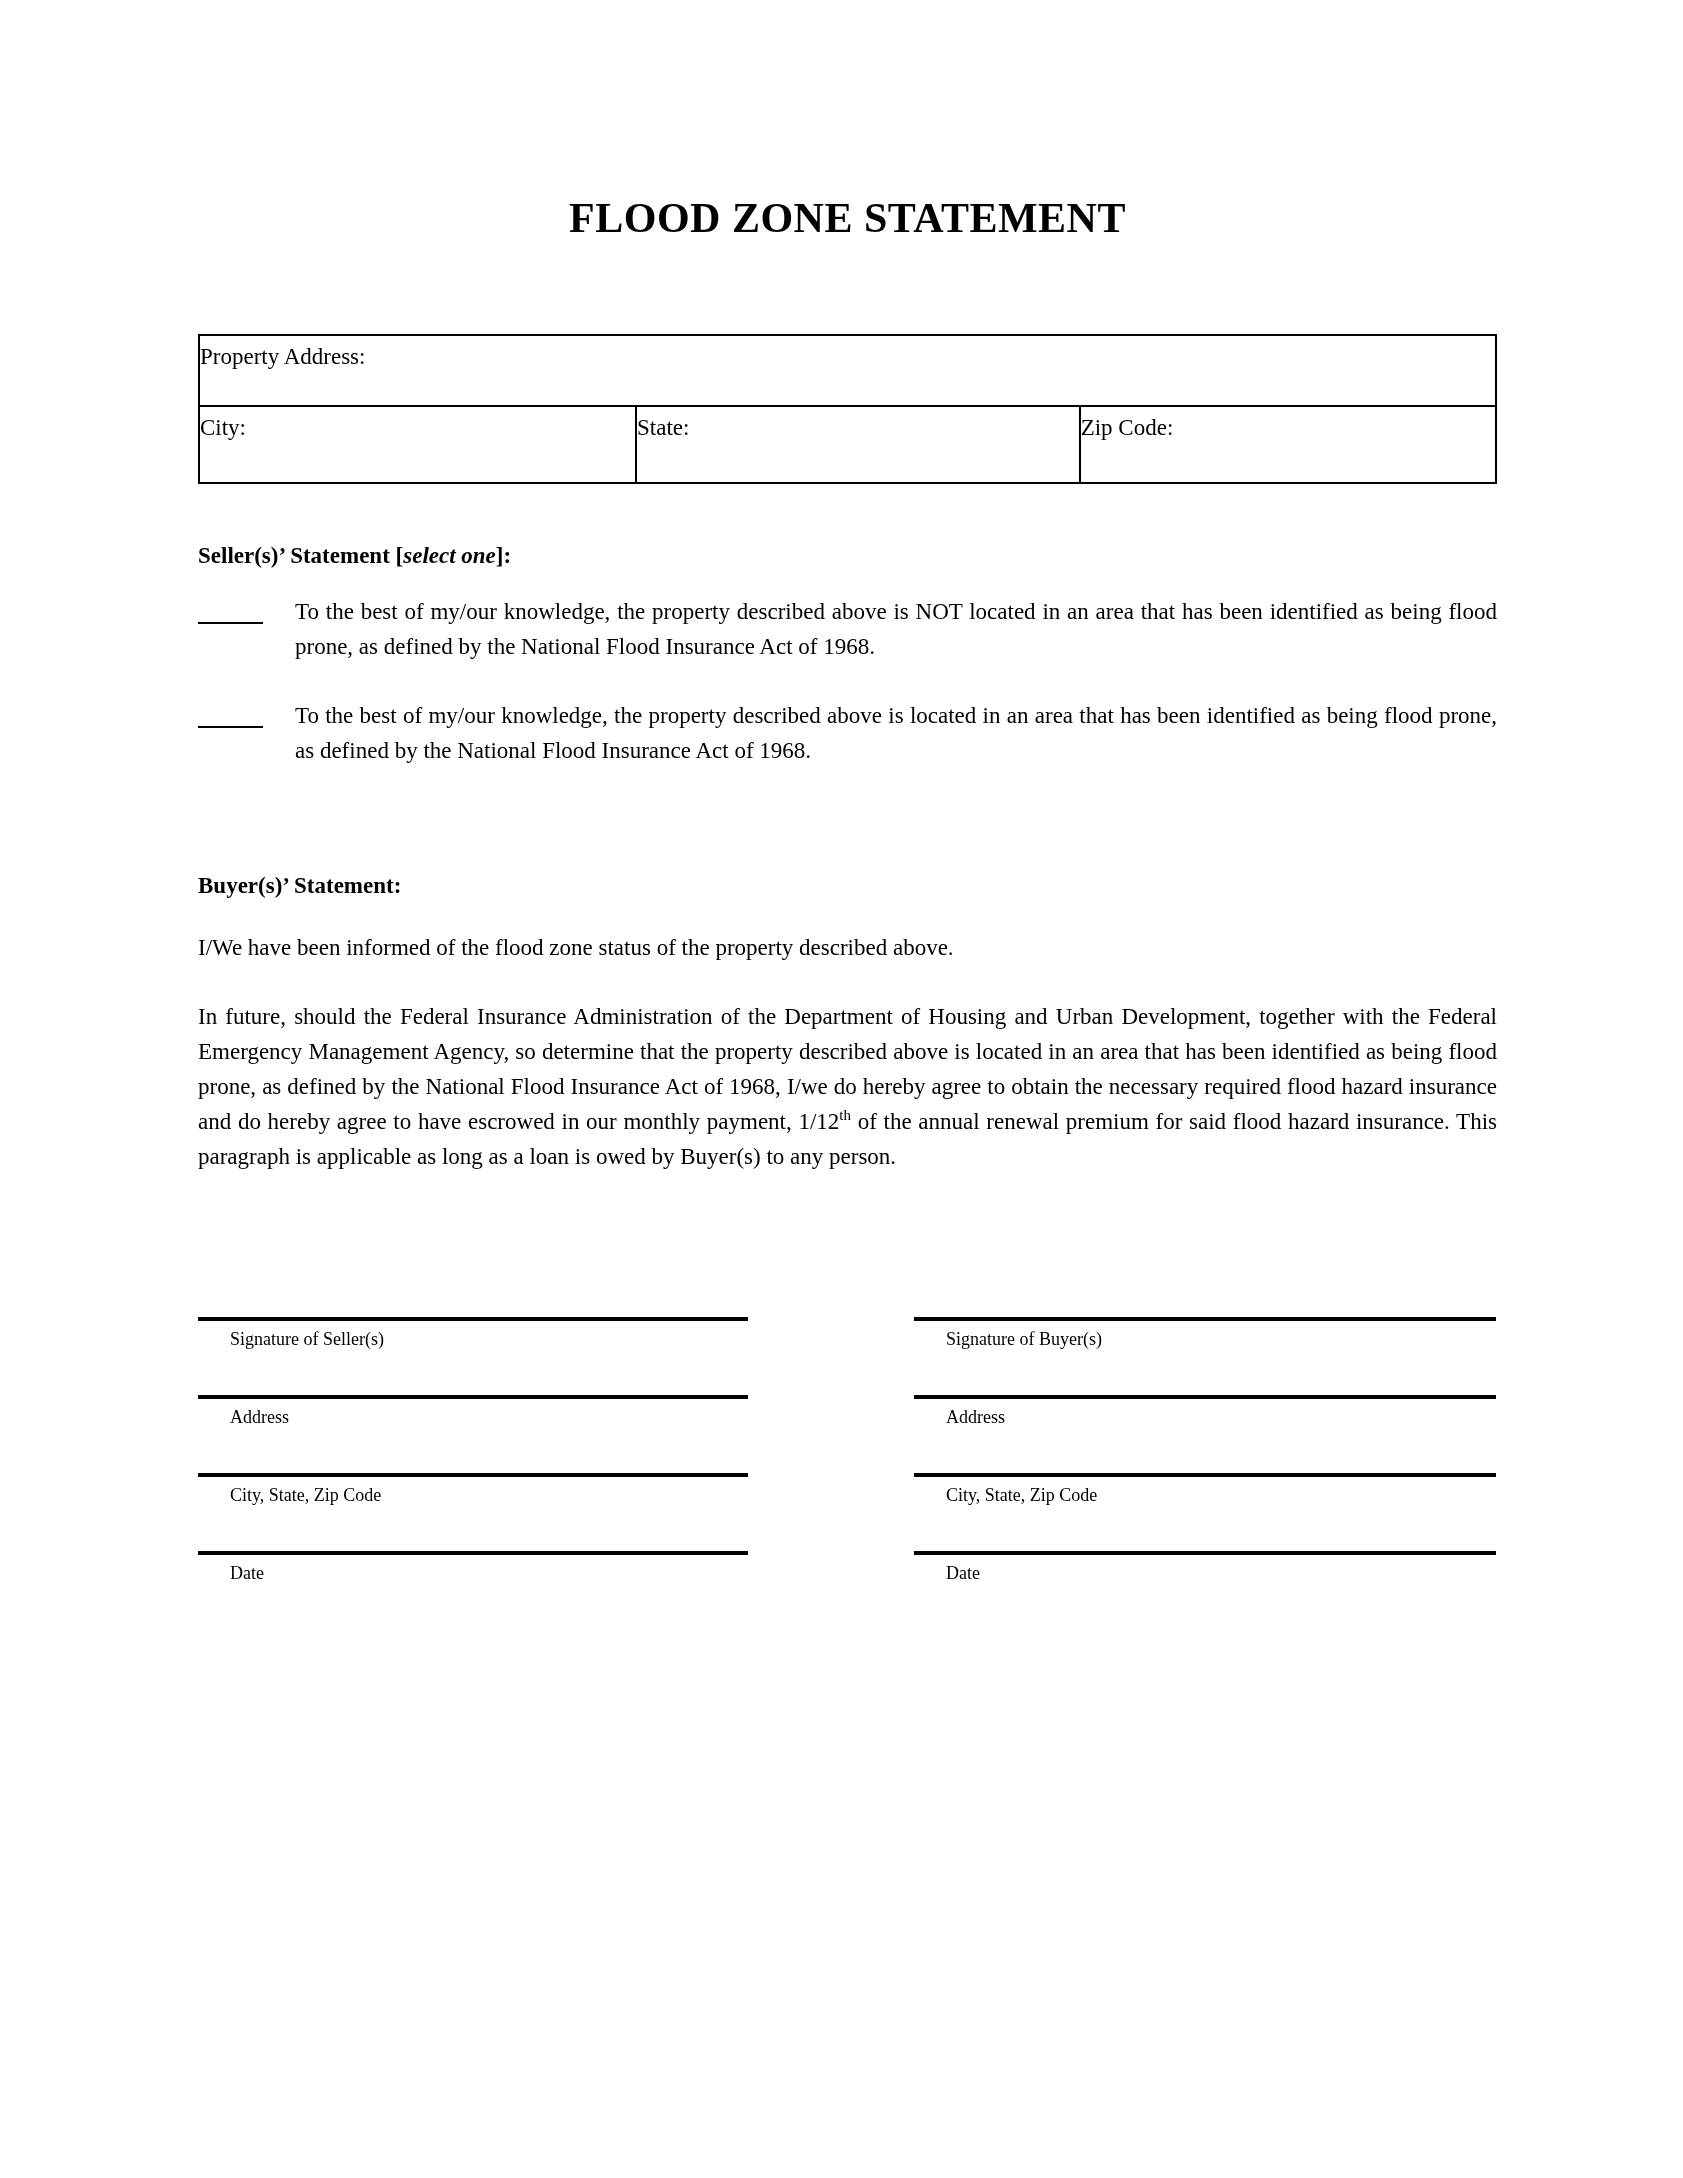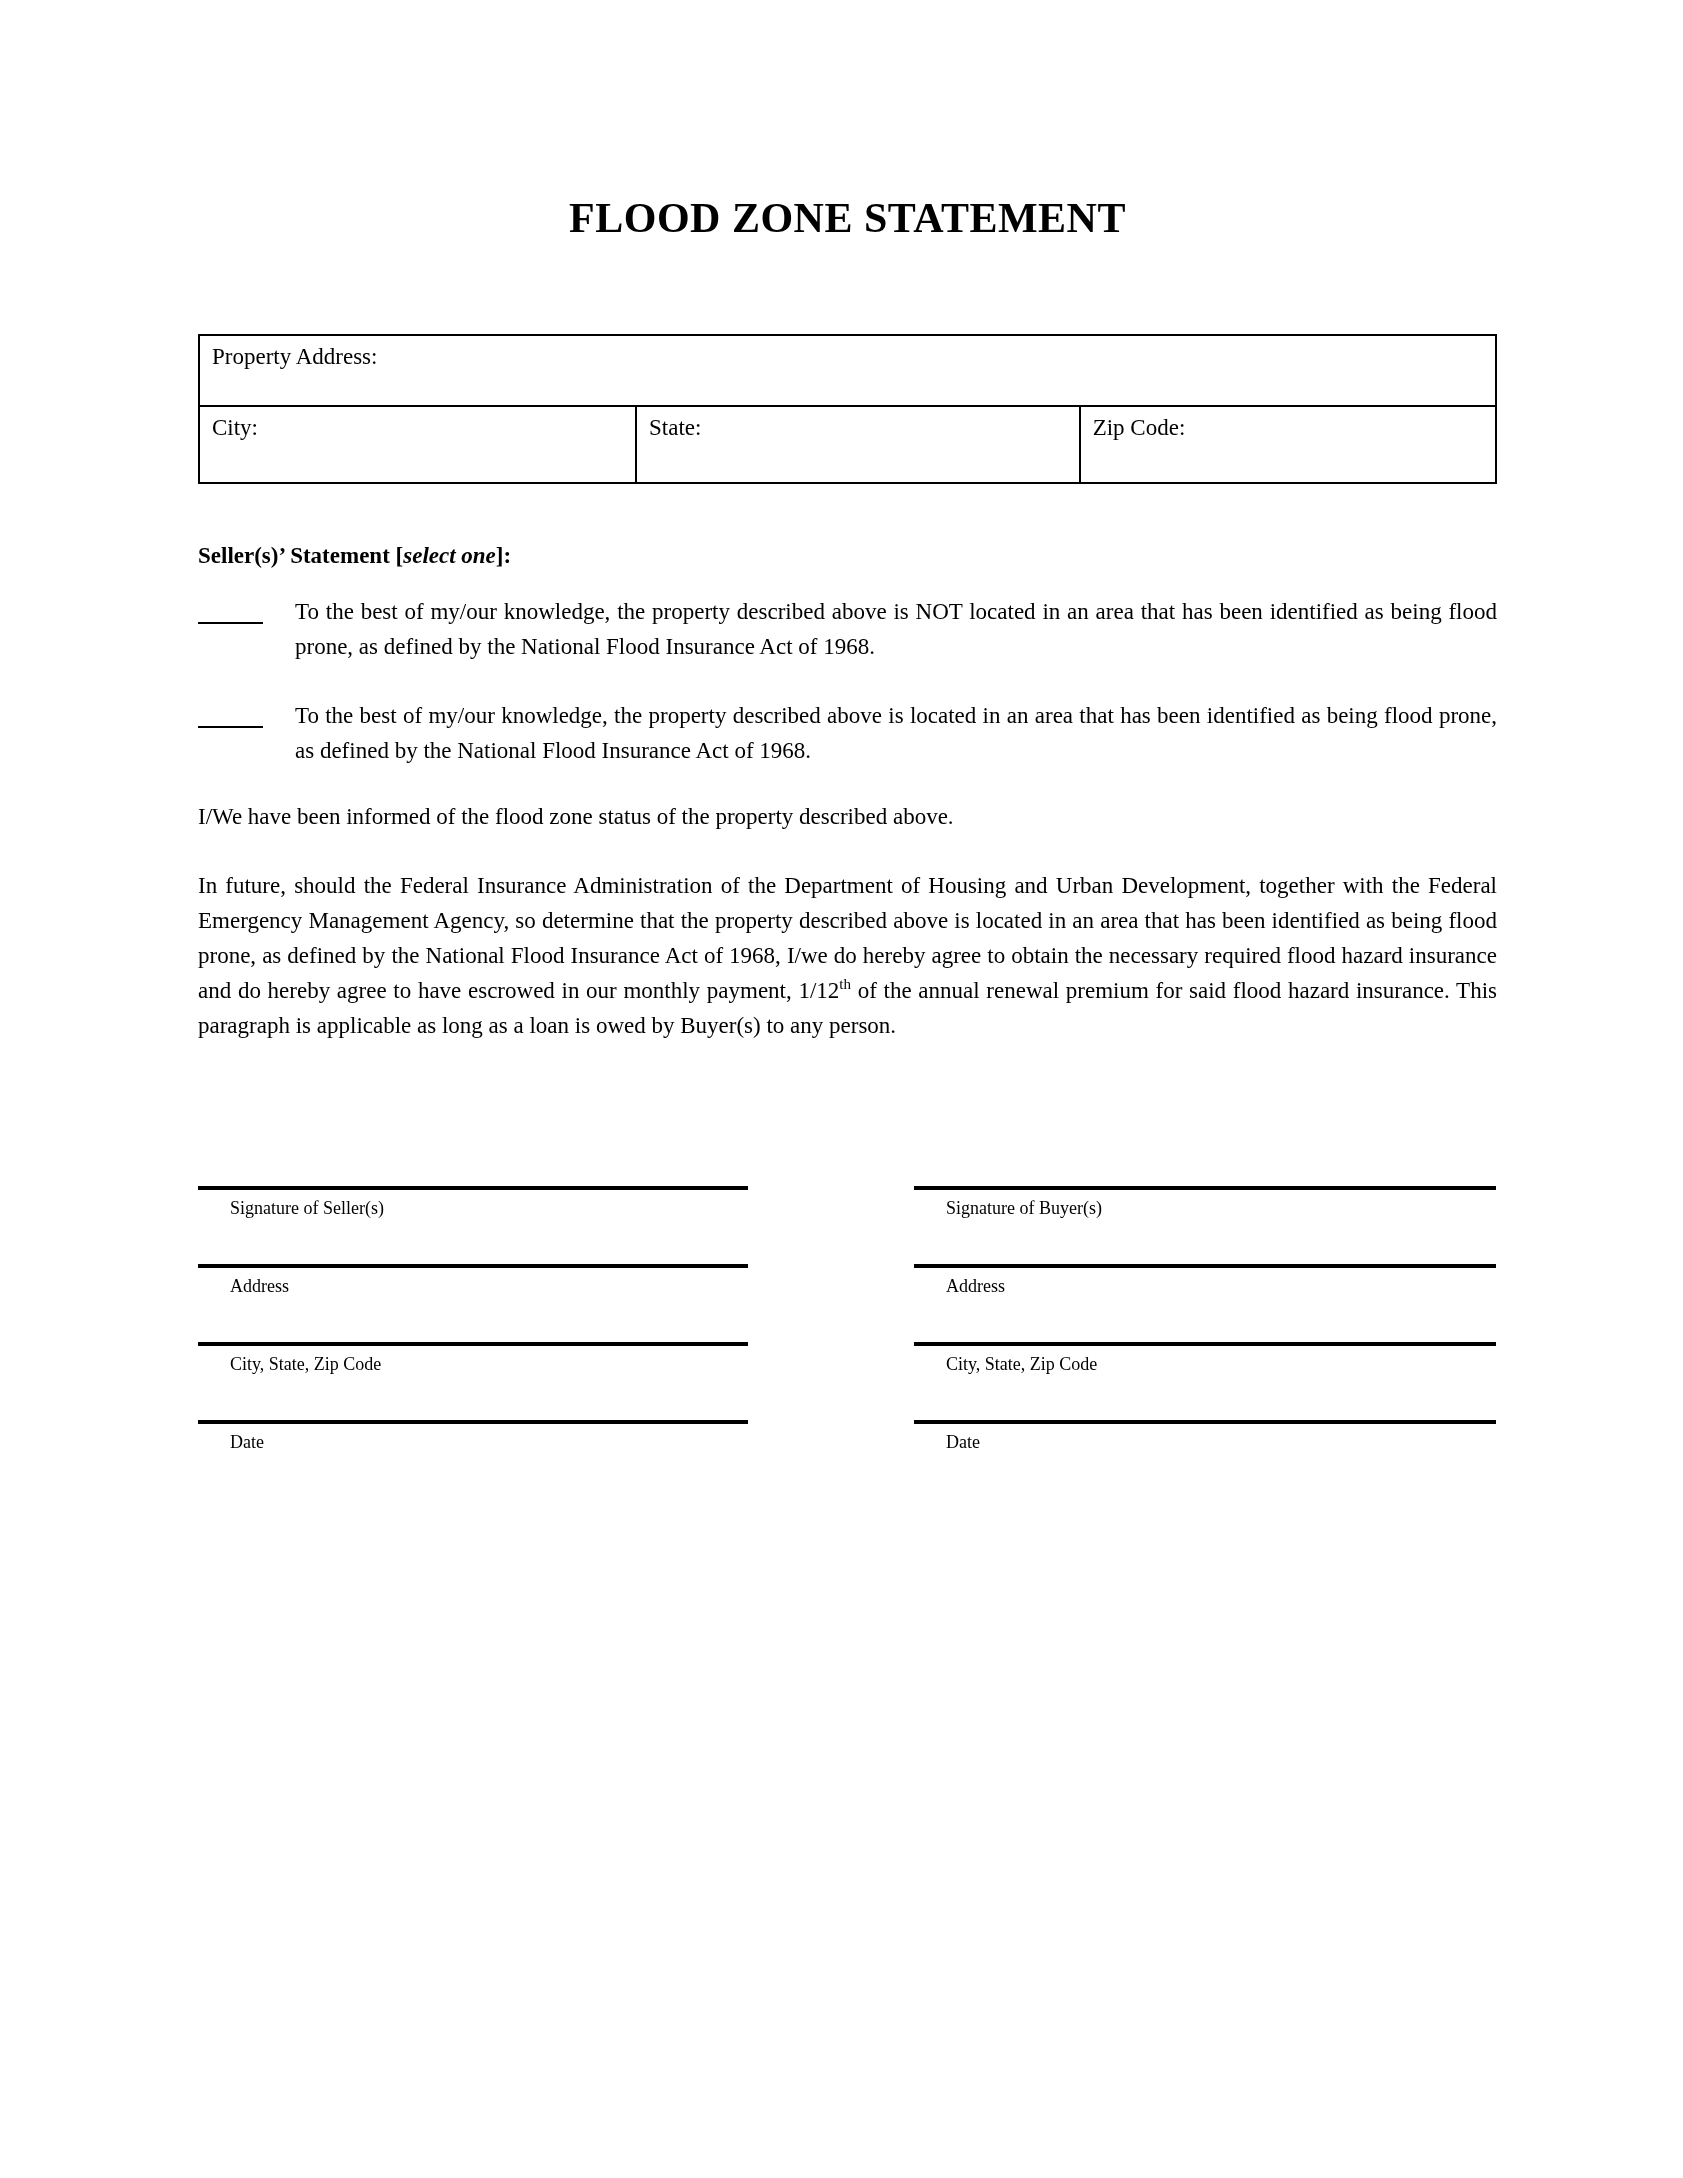--- a/index.html
+++ b/index.html
@@ -25,21 +25,21 @@
   table.prop-table {
     width: 100%;
     border-collapse: collapse;
     table-layout: fixed;
     margin-top: 92px;
     font-size: 23px;
   }
   table.prop-table td {
     border: 2px solid #000;
     vertical-align: top;
-    padding: 8px 12px;
+    padding: 8px 0;
     box-sizing: border-box;
   }
   td.row-address { height: 71px; }
   td.row-csz { height: 77px; }
   col.c-city  { width: 33.7%; }
   col.c-state { width: 34.2%; }
   col.c-zip   { width: 32.1%; }
 
   .seller-heading {
     margin-top: 57px;
@@ -158,20 +158,21 @@
     </div>
 
     <div class="option">
       <div class="option-blank"></div>
       <div class="option-text">To the best of my/our knowledge, the property described above is located in an area that has been identified as being flood prone, as defined by the National Flood Insurance Act of 1968.</div>
     </div>
 
 
   </div>
 
+  <div class="buyer-heading">Buyer(s)’ Statement:</div>
 
   <div class="informed-line">I/We have been informed of the flood zone status of the property described above.</div>
 
   <div class="agreement-para">
     <span>In future, should the Federal Insurance Administration of the Department of Housing and Urban Development, together with the Federal Emergency Management Agency, so determine that the property described above is located in an area that has been identified as being flood prone, as defined by the National Flood Insurance Act of 1968, I/we do hereby agree to obtain the necessary required flood hazard insurance and do hereby agree to have escrowed in our monthly payment, 1/12</span><sup>th</sup><span> of the annual renewal premium for said flood hazard insurance. This paragraph is applicable as long as a loan is owed by Buyer(s) to any person.</span>
   </div>
 
   <div class="sig-grid">
 
     <div class="sig-col seller">

